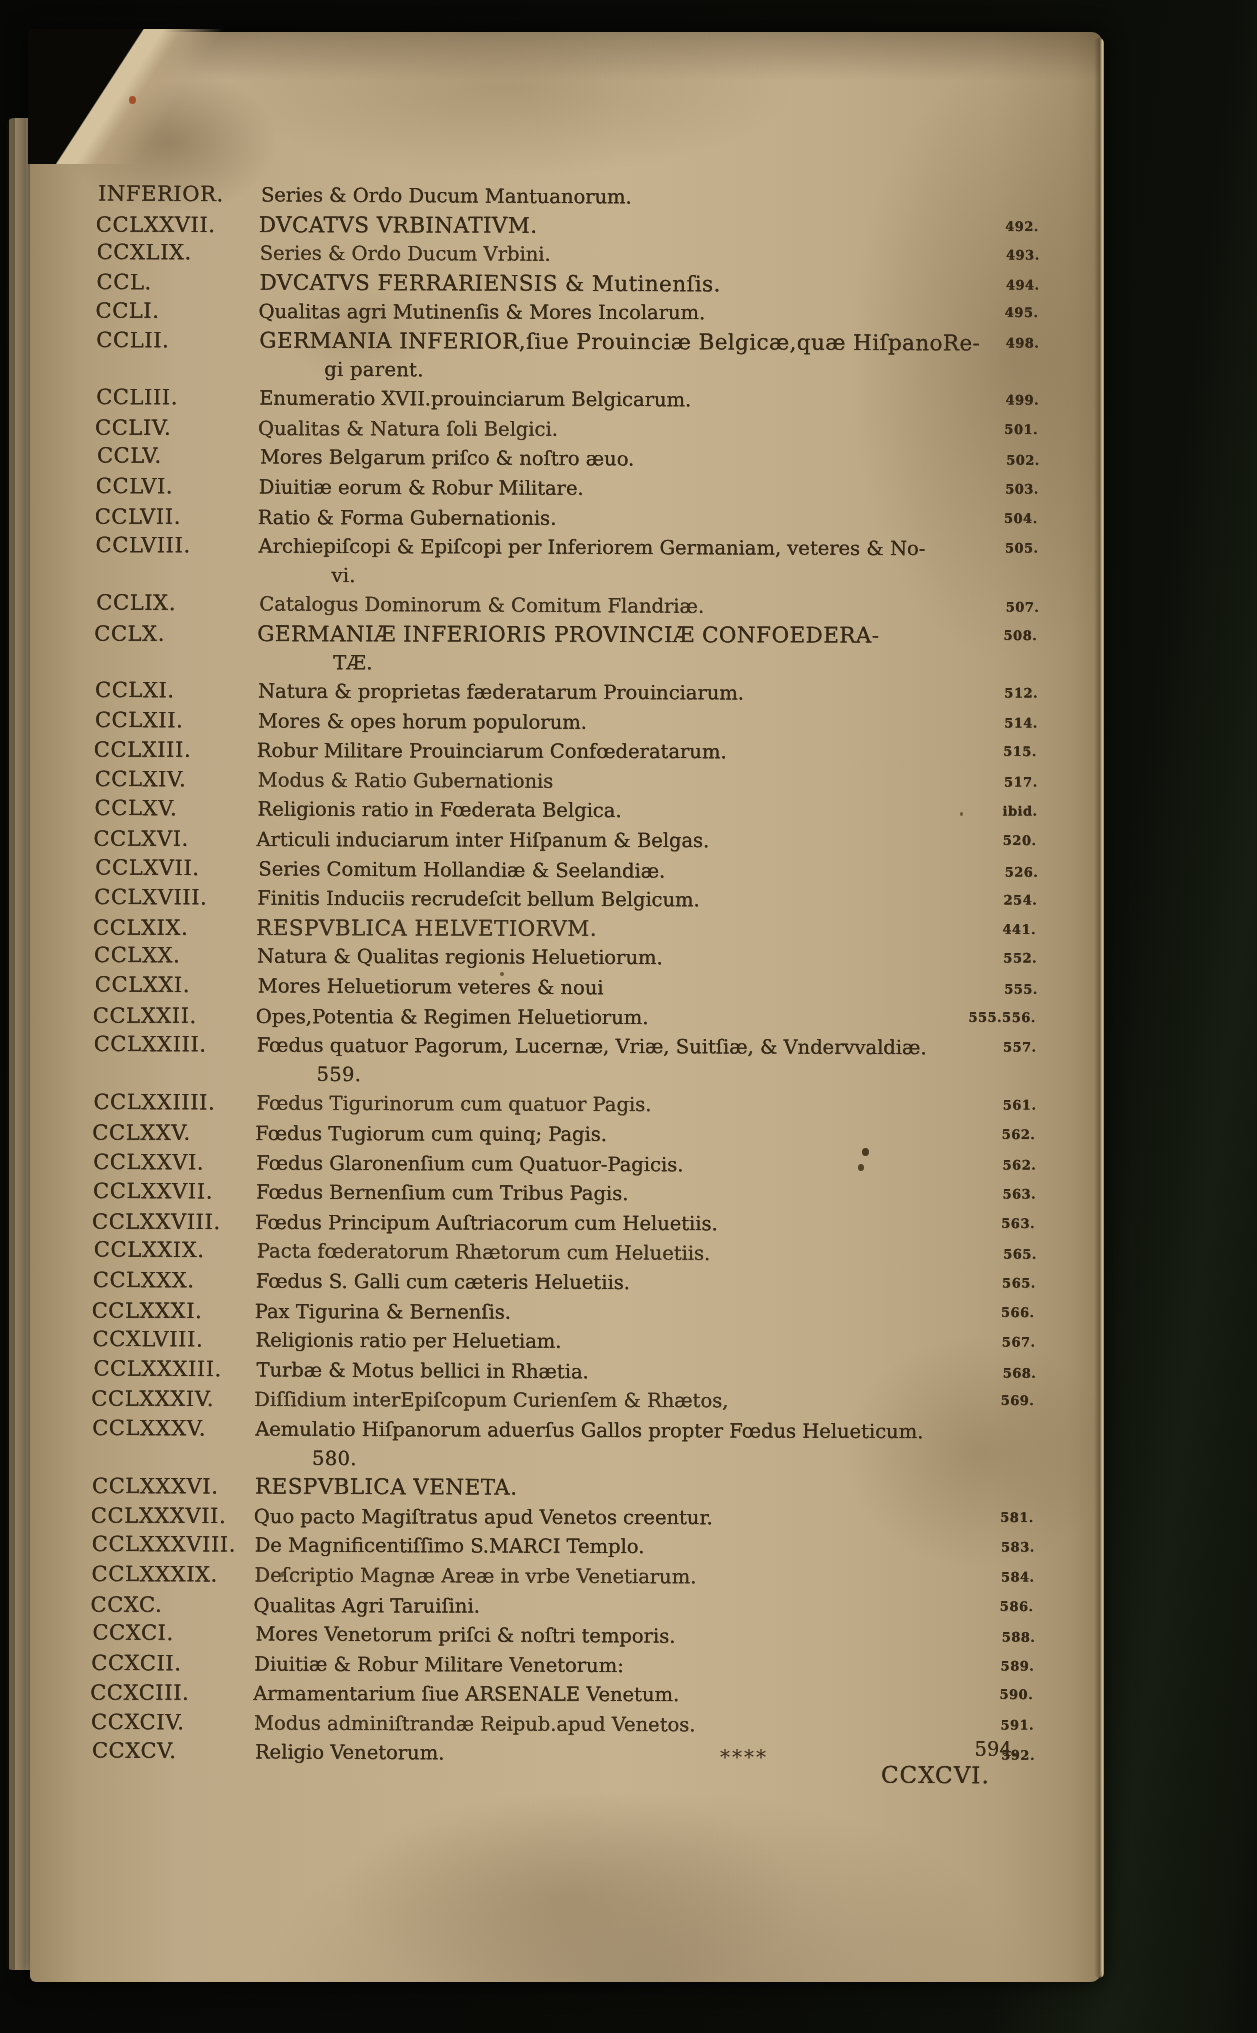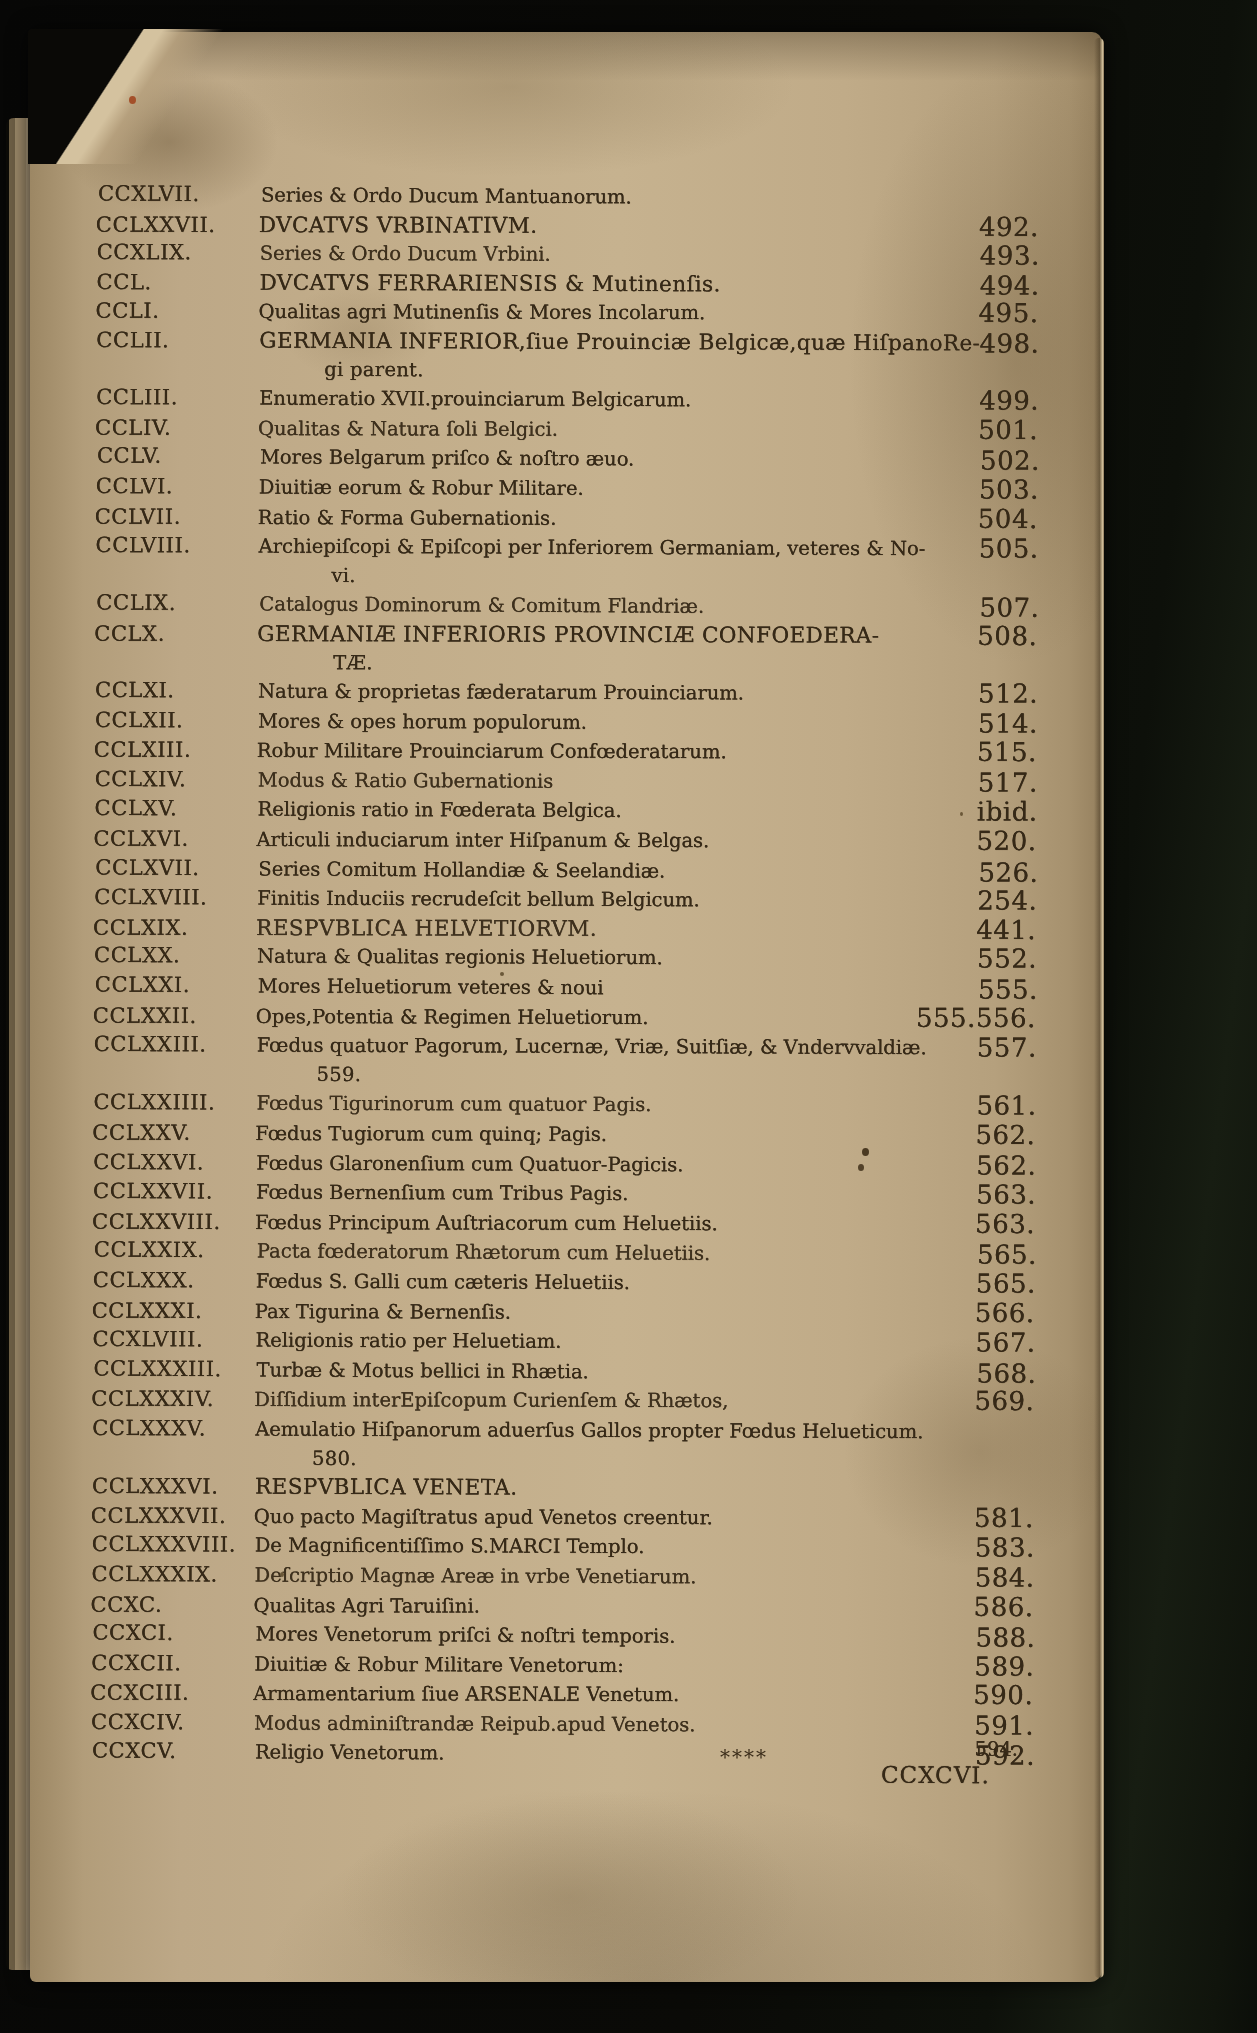--- a/index.html
+++ b/index.html
@@ -38,21 +38,21 @@
   .title{
     position:absolute;left:388px;top:112px;font-size:28px;letter-spacing:11px;color:#372a19;
     text-shadow:0 0 .7px rgba(44,32,16,.9);white-space:nowrap;
   }
   .toc{position:absolute;left:67px;top:148px;width:943px;transform:rotate(.22deg);transform-origin:top left;}
   .row{position:relative;line-height:28.6px;font-size:19.5px;color:#362917;white-space:nowrap;
        text-shadow:0 0 .6px rgba(42,30,15,.85), .4px .4px 0 rgba(42,30,15,.2);}
   .row.big{font-size:21.5px;letter-spacing:.4px;}
   .num{display:inline-block;min-width:163px;font-size:21px;letter-spacing:.6px;}
   .row.big .num{font-size:21px;letter-spacing:.6px;}
-  .pg{position:absolute;right:0;top:0;font-size:26px;letter-spacing:.5px;}
+  .pg{position:absolute;right:0;top:0;font-size:13px;letter-spacing:.5px;font-weight:bold;}
   .wrapline{line-height:28.6px;font-size:19.5px;letter-spacing:.3px;}
   .row:nth-child(4n+1){transform:translate(1px,.3px) rotate(.1deg);}
   .row:nth-child(3n+2){transform:translate(-1px,0) rotate(-.08deg);}
   .row:nth-child(5n+3) .desc{opacity:.94;}
   .trailing-num{position:absolute;right:84px;top:1706px;font-size:19.5px;color:#392b18;text-shadow:0 0 .6px rgba(42,30,15,.85);}
   .sig{position:absolute;left:690px;top:1713px;font-size:20px;letter-spacing:2px;color:#3b2d1a;}
   .catchword{position:absolute;left:851px;top:1730px;font-size:23px;letter-spacing:1px;color:#362917;
              text-shadow:0 0 .7px rgba(42,30,15,.9);transform:rotate(.3deg);}
   .speck{position:absolute;border-radius:50%;}
 </style>
@@ -60,21 +60,21 @@
 <body>
 
 <div class="scene">
   <div class="fore-edge"></div>
 
   <div class="page">
     <div class="corner-fold"></div>
 
 
     <div class="toc" id="toc">
-        <div class="row"><span class="num">CCXLVII.</span><span class="desc">Series &amp; Ordo Ducum Mantuanorum.</span><span class="pg"></span></div>
+        <div class="row"><span class="num">INFERIOR.</span><span class="desc">Series &amp; Ordo Ducum Mantuanorum.</span><span class="pg"></span></div>
         <div class="row big"><span class="num">CCLXXVII.</span><span class="desc">DVCATVS VRBINATIVM.</span><span class="pg">492.</span></div>
         <div class="row"><span class="num">CCXLIX.</span><span class="desc">Series &amp; Ordo Ducum Vrbini.</span><span class="pg">493.</span></div>
         <div class="row big"><span class="num">CCL.</span><span class="desc">DVCATVS FERRARIENSIS &amp; Mutinenſis.</span><span class="pg">494.</span></div>
         <div class="row"><span class="num">CCLI.</span><span class="desc">Qualitas agri Mutinenſis &amp; Mores Incolarum.</span><span class="pg">495.</span></div>
         <div class="row big"><span class="num">CCLII.</span><span class="desc">GERMANIA INFERIOR,ſiue Prouinciæ Belgicæ,quæ HiſpanoRe-</span><span class="pg">498.</span><div class="wrapline" style="padding-left: 228px;">gi parent.</div></div>
         <div class="row"><span class="num">CCLIII.</span><span class="desc">Enumeratio XVII.prouinciarum Belgicarum.</span><span class="pg">499.</span></div>
         <div class="row"><span class="num">CCLIV.</span><span class="desc">Qualitas &amp; Natura ſoli Belgici.</span><span class="pg">501.</span></div>
         <div class="row"><span class="num">CCLV.</span><span class="desc">Mores Belgarum priſco &amp; noſtro æuo.</span><span class="pg">502.</span></div>
         <div class="row"><span class="num">CCLVI.</span><span class="desc">Diuitiæ eorum &amp; Robur Militare.</span><span class="pg">503.</span></div>
         <div class="row"><span class="num">CCLVII.</span><span class="desc">Ratio &amp; Forma Gubernationis.</span><span class="pg">504.</span></div>

